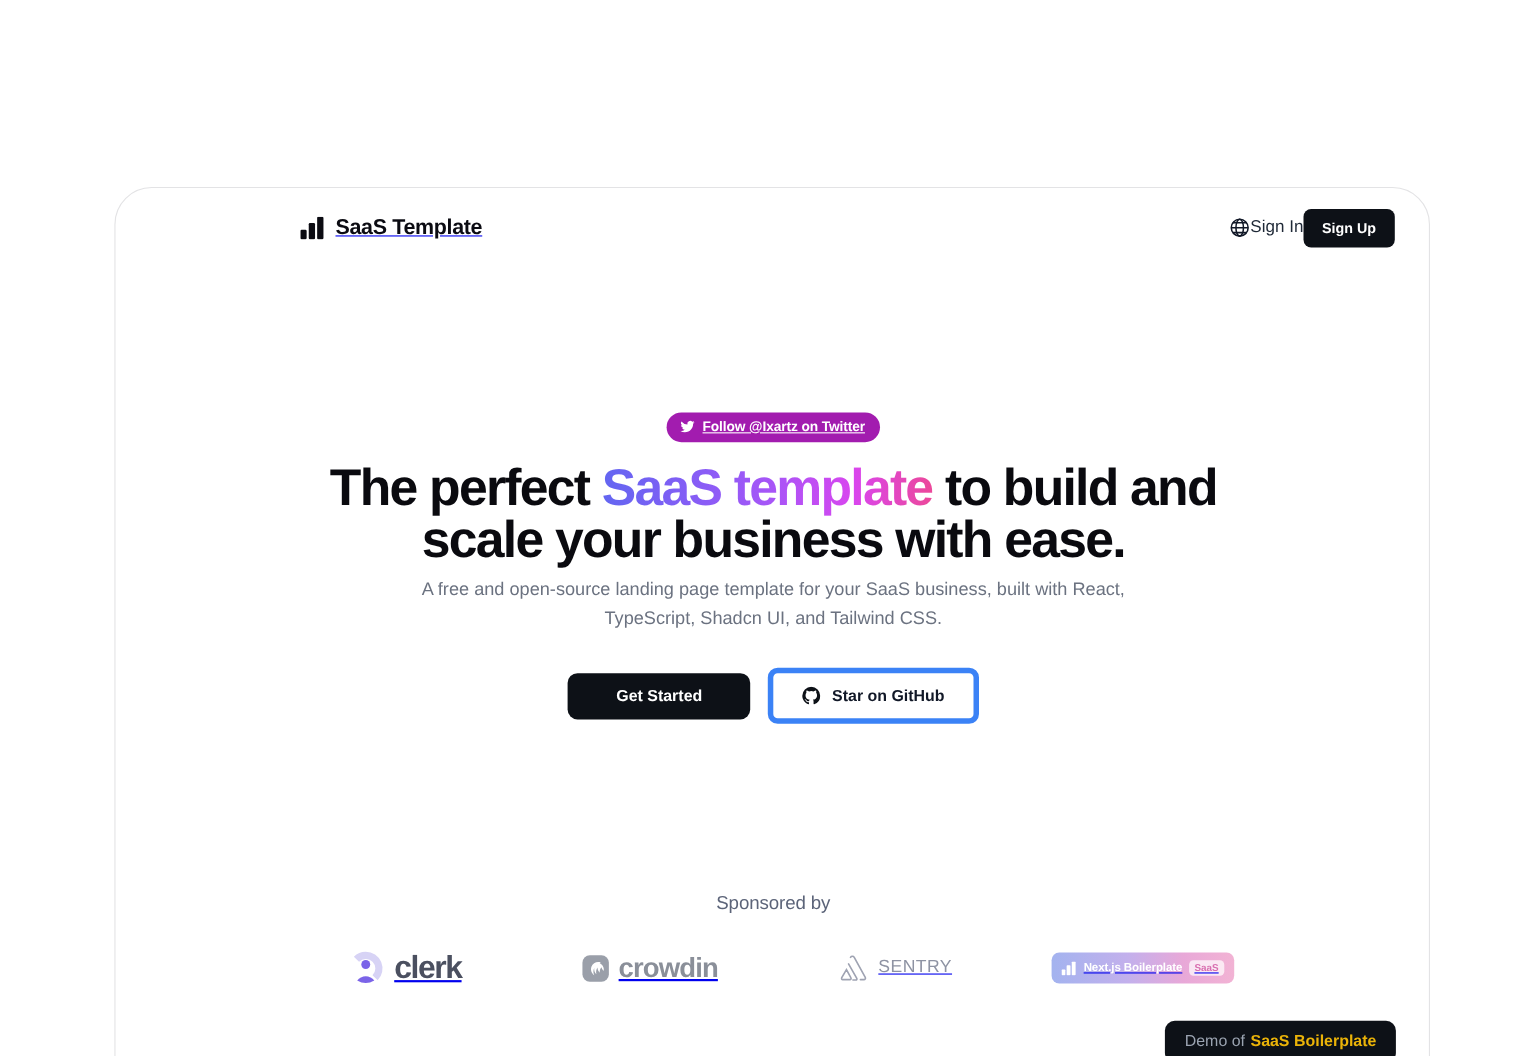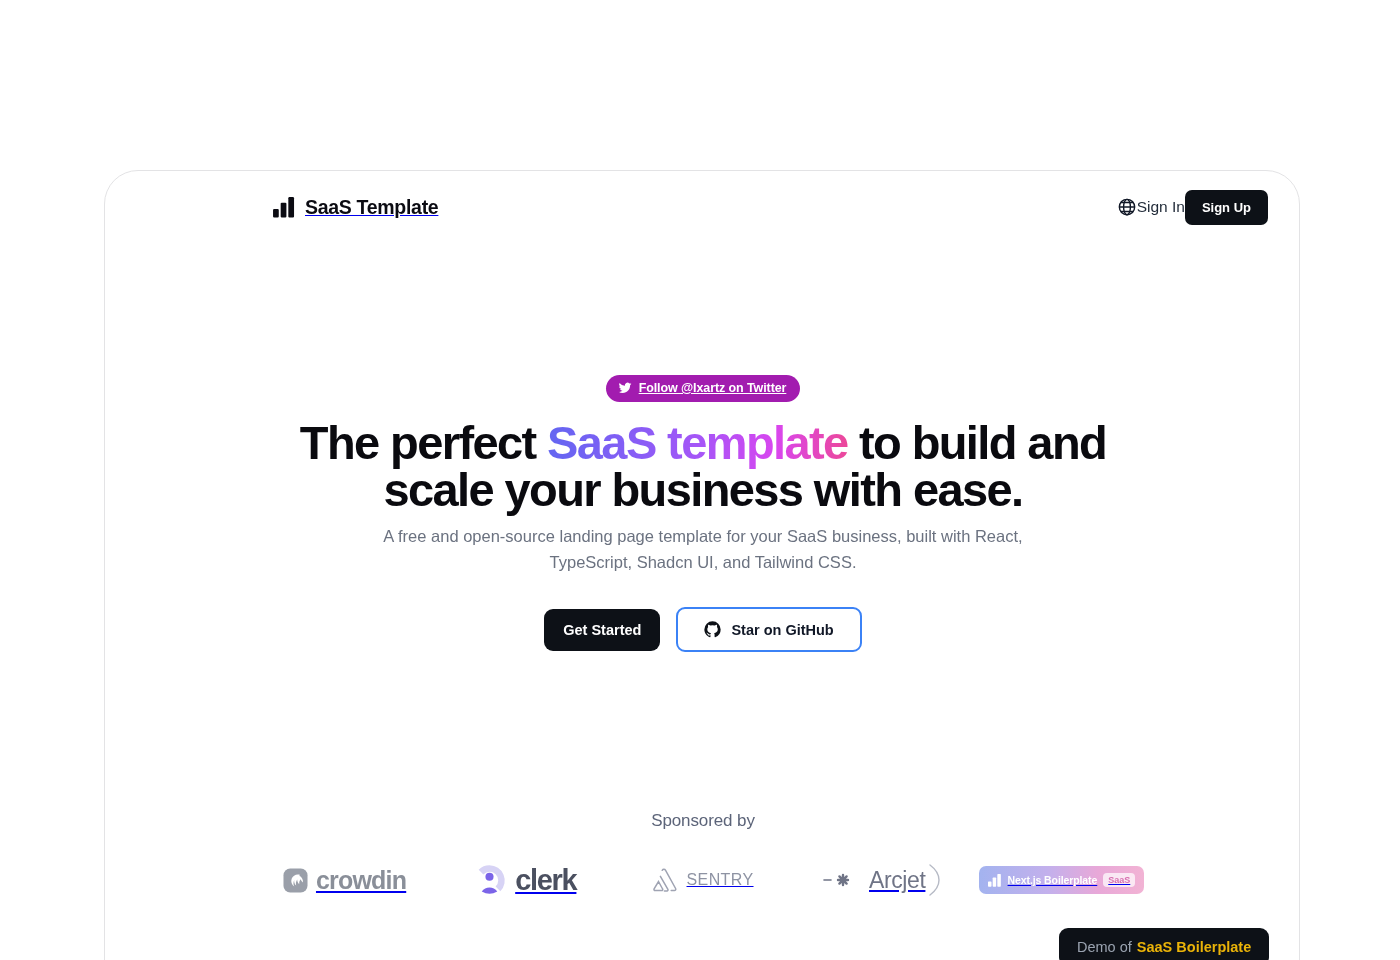--- a/index.html
+++ b/index.html
@@ -179,32 +179,32 @@
     gap: 16px;
   }
 
   .btn-primary {
     background: #0d1117;
     color: #ffffff;
     font-size: 14.5px;
     font-weight: 600;
     border: none;
     border-radius: 9px;
-    padding: 13px 19px;
+    padding: 13px 44px;
     cursor: pointer;
     font-family: "Liberation Sans", sans-serif;
     white-space: nowrap;
   }
 
   .btn-ghost {
     background: #ffffff;
     color: #111827;
     font-size: 14.5px;
     font-weight: 600;
-    border: 2px solid #3b82f6;
+    border: 5px solid #3b82f6;
     border-radius: 9px;
     padding: 12px 26px;
     cursor: pointer;
     display: inline-flex;
     align-items: center;
     gap: 10px;
     font-family: "Liberation Sans", sans-serif;
     white-space: nowrap;
   }
 
@@ -381,63 +381,51 @@
         </button>
       </div>
     </section>
 
     <section class="sponsors">
       <div class="sponsors-title">Sponsored by</div>
 
       <div class="sponsor-row">
 
         <a class="sponsor" href="#">
-          <span class="crowdin-logo">
-            <svg width="25" height="25" viewBox="0 0 26 26" aria-hidden="true">
-              <rect x="0.5" y="0.5" width="25" height="25" rx="7" fill="#9a9fa9"></rect>
-              <path d="M17.8 7.2c-3.6-1.3-7.5.6-8.8 4.1-1.1 3 .1 6.3 2.7 8 -1.1-2.2-1.1-4.7 0-6.9 -0.4 2.2 0.4 4.4 2 5.9 -0.6-2.2-0.2-4.5 1.1-6.3 -0.1 1.9 0.7 3.7 2.1 4.9 -0.3-1.9 0.3-3.8 1.6-5.2 0.3 1.4 1.1 2.6 2.2 3.4 0.4-3-1.2-5.9-3.9-7z" fill="#ffffff"></path>
-            </svg>
-            <span class="crowdin-word">crowdin</span>
-          </span>
-        </a>
-
-        <a class="sponsor" href="#">
           <span class="clerk-logo">
             <svg width="37" height="37" viewBox="0 0 40 40" aria-hidden="true">
               <path d="M20 3.5a16.5 16.5 0 0 1 11.7 28.1l-5.1-5.1A9.3 9.3 0 1 0 13.4 13.4L8.3 8.3A16.4 16.4 0 0 1 20 3.5z" fill="#d7d3f5"></path>
               <circle cx="20" cy="16" r="4.4" fill="#7b64e8"></circle>
               <path d="M11.6 31.8a10.6 10.6 0 0 1 16.8 0 16.4 16.4 0 0 1-16.8 0z" fill="#7b64e8"></path>
             </svg>
             <span class="clerk-word">clerk</span>
+          </span>
+        </a>
+
+        <a class="sponsor" href="#">
+          <span class="crowdin-logo">
+            <svg width="25" height="25" viewBox="0 0 26 26" aria-hidden="true">
+              <rect x="0.5" y="0.5" width="25" height="25" rx="7" fill="#9a9fa9"></rect>
+              <path d="M17.8 7.2c-3.6-1.3-7.5.6-8.8 4.1-1.1 3 .1 6.3 2.7 8 -1.1-2.2-1.1-4.7 0-6.9 -0.4 2.2 0.4 4.4 2 5.9 -0.6-2.2-0.2-4.5 1.1-6.3 -0.1 1.9 0.7 3.7 2.1 4.9 -0.3-1.9 0.3-3.8 1.6-5.2 0.3 1.4 1.1 2.6 2.2 3.4 0.4-3-1.2-5.9-3.9-7z" fill="#ffffff"></path>
+            </svg>
+            <span class="crowdin-word">crowdin</span>
           </span>
         </a>
 
         <a class="sponsor" href="#">
           <span class="sentry-logo">
             <svg width="26" height="24" viewBox="0 0 26 24" fill="none" stroke="#9fa3b2" stroke-width="1.5" aria-hidden="true">
               <path d="M9.2 2.3a2 2 0 0 1 3.4 0l10 18.2a1.4 1.4 0 0 1-1.2 2.1h-3.2" stroke-linecap="round"></path>
               <path d="M7.4 8.3 14.9 21.4a1 1 0 0 1-.9 1.5h-2.6" stroke-linecap="round"></path>
               <path d="M5.5 13.5 9.6 21a1 1 0 0 1-.9 1.5H2.1a1.1 1.1 0 0 1-1-1.6z" stroke-linecap="round"></path>
             </svg>
             <span class="sentry-word">SENTRY</span>
           </span>
         </a>
 
-        <a class="sponsor" href="#">
-          <span class="arcjet-logo">
-            <svg width="46" height="30" viewBox="0 0 46 30" fill="none" stroke="#6f7486" stroke-width="1.6" aria-hidden="true">
-              <line x1="3" y1="15" x2="10" y2="15" stroke-linecap="round"></line>
-              <path d="M17 15h10M22 10v10M18.4 11.4l7.2 7.2M25.6 11.4l-7.2 7.2" stroke-width="2.4" stroke-linecap="round"></path>
-            </svg>
-            <span class="arcjet-word">Arcjet</span>
-            <svg width="16" height="34" viewBox="0 0 16 34" fill="none" stroke="#b6bac5" stroke-width="1.4" aria-hidden="true">
-              <path d="M3 2c6 4.5 9 9 9 15s-3 10.5-9 15" stroke-linecap="round"></path>
-            </svg>
-          </span>
-        </a>
 
         <a class="sponsor" href="#">
           <span class="nextjs-badge">
             <svg class="nextjs-badge-mark" viewBox="0 0 24 22" aria-hidden="true">
               <rect x="0" y="12.5" width="6" height="9" rx="1.2" fill="#ffffff"></rect>
               <rect x="8" y="6" width="6" height="15.5" rx="1.2" fill="#ffffff"></rect>
               <rect x="16" y="0" width="6" height="21.5" rx="1.2" fill="#ffffff"></rect>
             </svg>
             <span class="nextjs-badge-label">Next.js Boilerplate</span>
             <span class="nextjs-badge-pill">SaaS</span>

